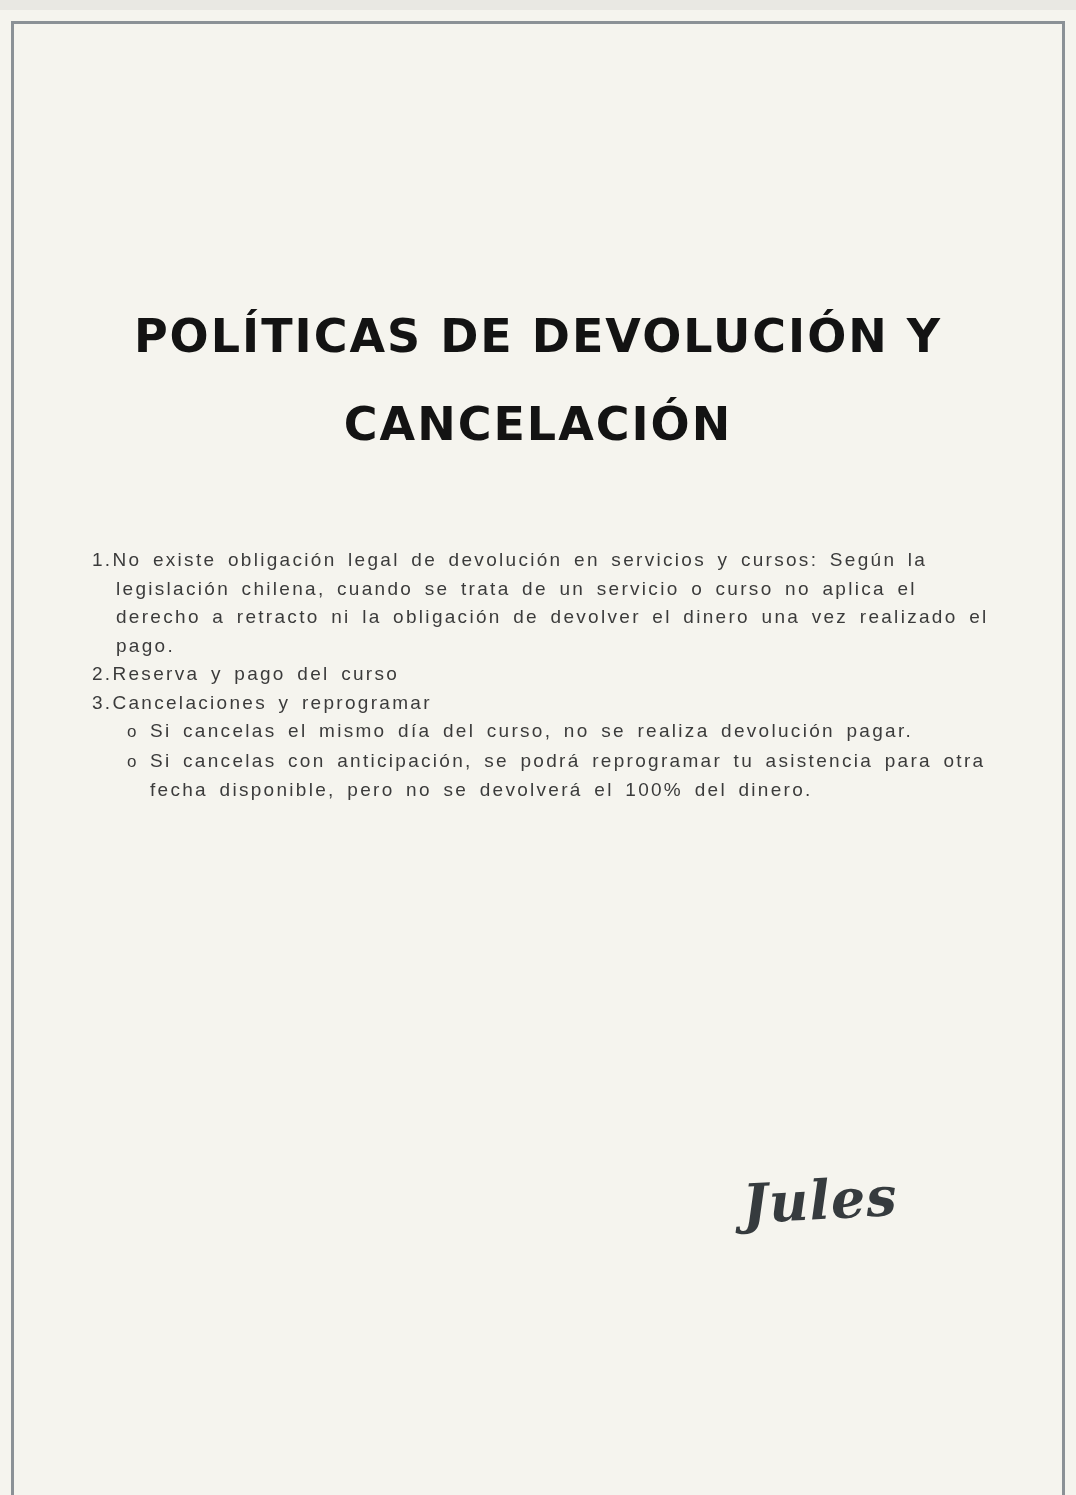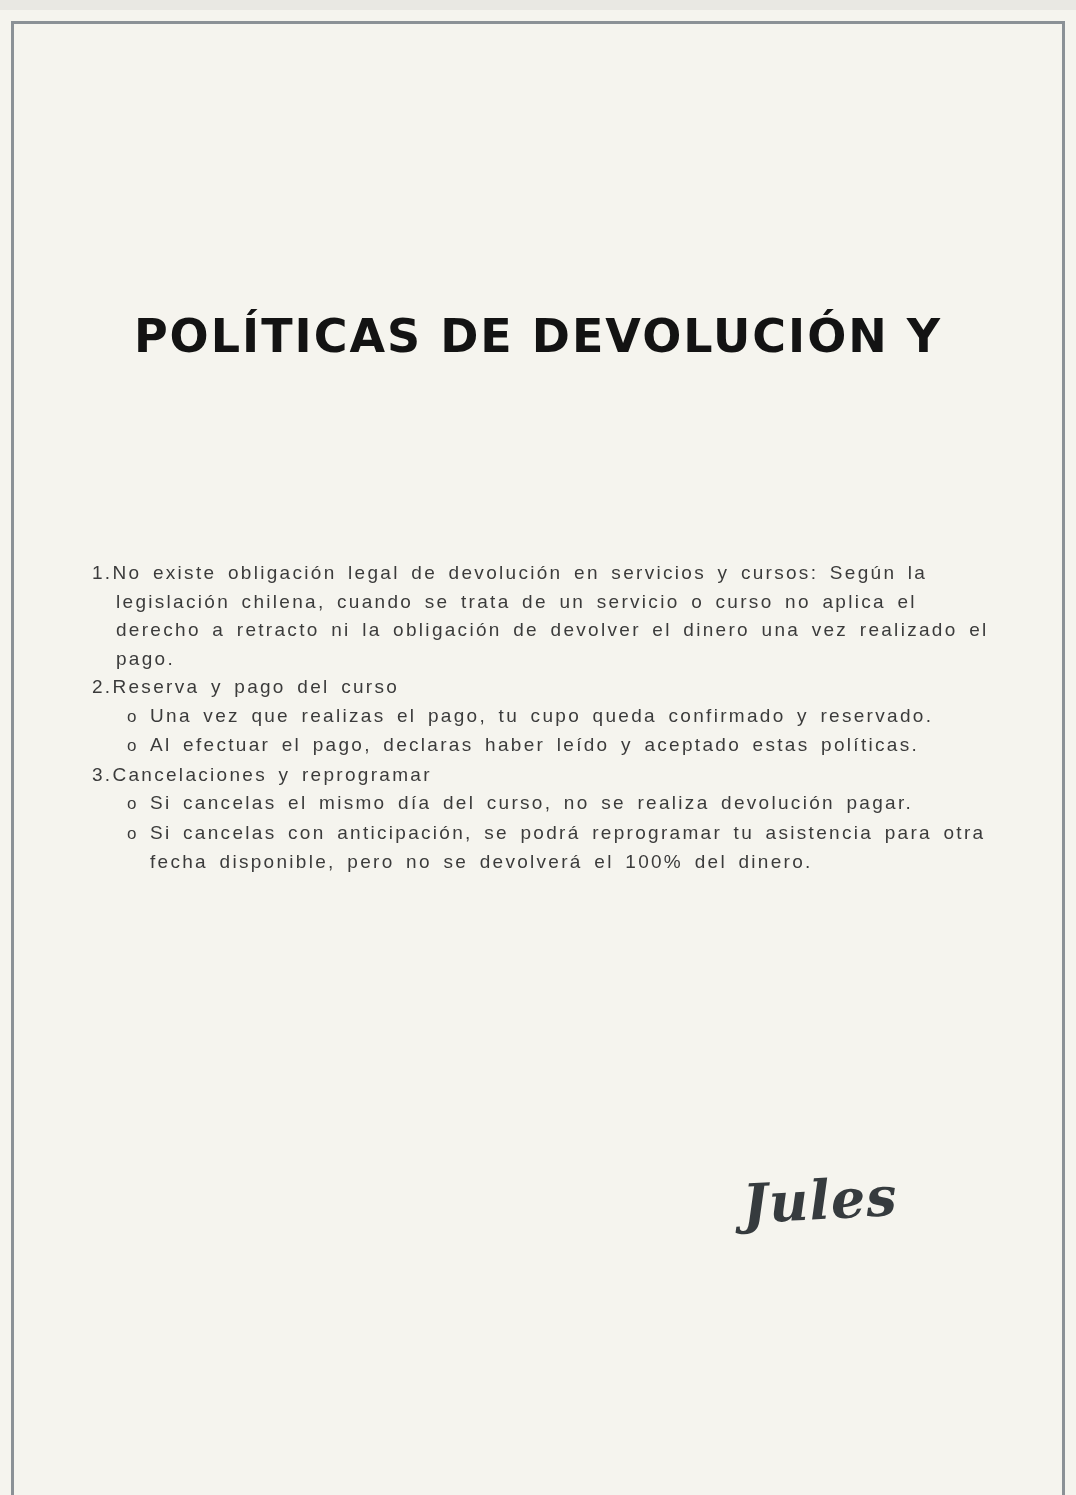--- a/index.html
+++ b/index.html
@@ -37,21 +37,21 @@
     color: #131313;
     font-family: "DejaVu Sans", sans-serif;
     font-weight: 800;
     font-size: 46px;
     letter-spacing: 2px;
     line-height: 88px;
   }
 
   .policy-list {
     position: absolute;
-    top: 549px;
+    top: 536px;
     left: 92px;
     width: 906px;
     color: #3b3b3b;
     font-size: 19px;
     letter-spacing: 2.3px;
     word-spacing: 4px;
     line-height: 28.5px;
   }
 
   .policy-item {
@@ -96,36 +96,31 @@
 </style>
 </head>
 <body>
 
 <div class="page">
 
   <div class="frame"></div>
 
   <div class="title">
     <div>POLÍTICAS DE DEVOLUCIÓN Y</div>
+    <div>CANCELACIÓN</div>
   </div>
 
   <div class="policy-list">
 
     <div class="policy-item"><span class="item-number">1.</span><span>No existe obligación legal de devolución en servicios y cursos: Según la legislación chilena, cuando se trata de un servicio o curso no aplica el derecho a retracto ni la obligación de devolver el dinero una vez realizado el pago.</span>
     </div>
 
     <div class="policy-item"><span class="item-number">2.</span><span>Reserva y pago del curso</span>
     </div>
 
-    <div class="sub-list">
-      <div class="sub-item"><span class="sub-marker">o</span><span>Una vez que realizas el pago, tu cupo queda confirmado y reservado.</span>
-      </div>
-      <div class="sub-item"><span class="sub-marker">o</span><span>Al efectuar el pago, declaras haber leído y aceptado estas políticas.</span>
-      </div>
-    </div>
 
     <div class="policy-item"><span class="item-number">3.</span><span>Cancelaciones y reprogramar</span>
     </div>
 
     <div class="sub-list">
       <div class="sub-item"><span class="sub-marker">o</span><span>Si cancelas el mismo día del curso, no se realiza devolución pagar.</span>
       </div>
       <div class="sub-item"><span class="sub-marker">o</span><span>Si cancelas con anticipación, se podrá reprogramar tu asistencia para otra fecha disponible, pero no se devolverá el 100% del dinero.</span>
       </div>
     </div>

